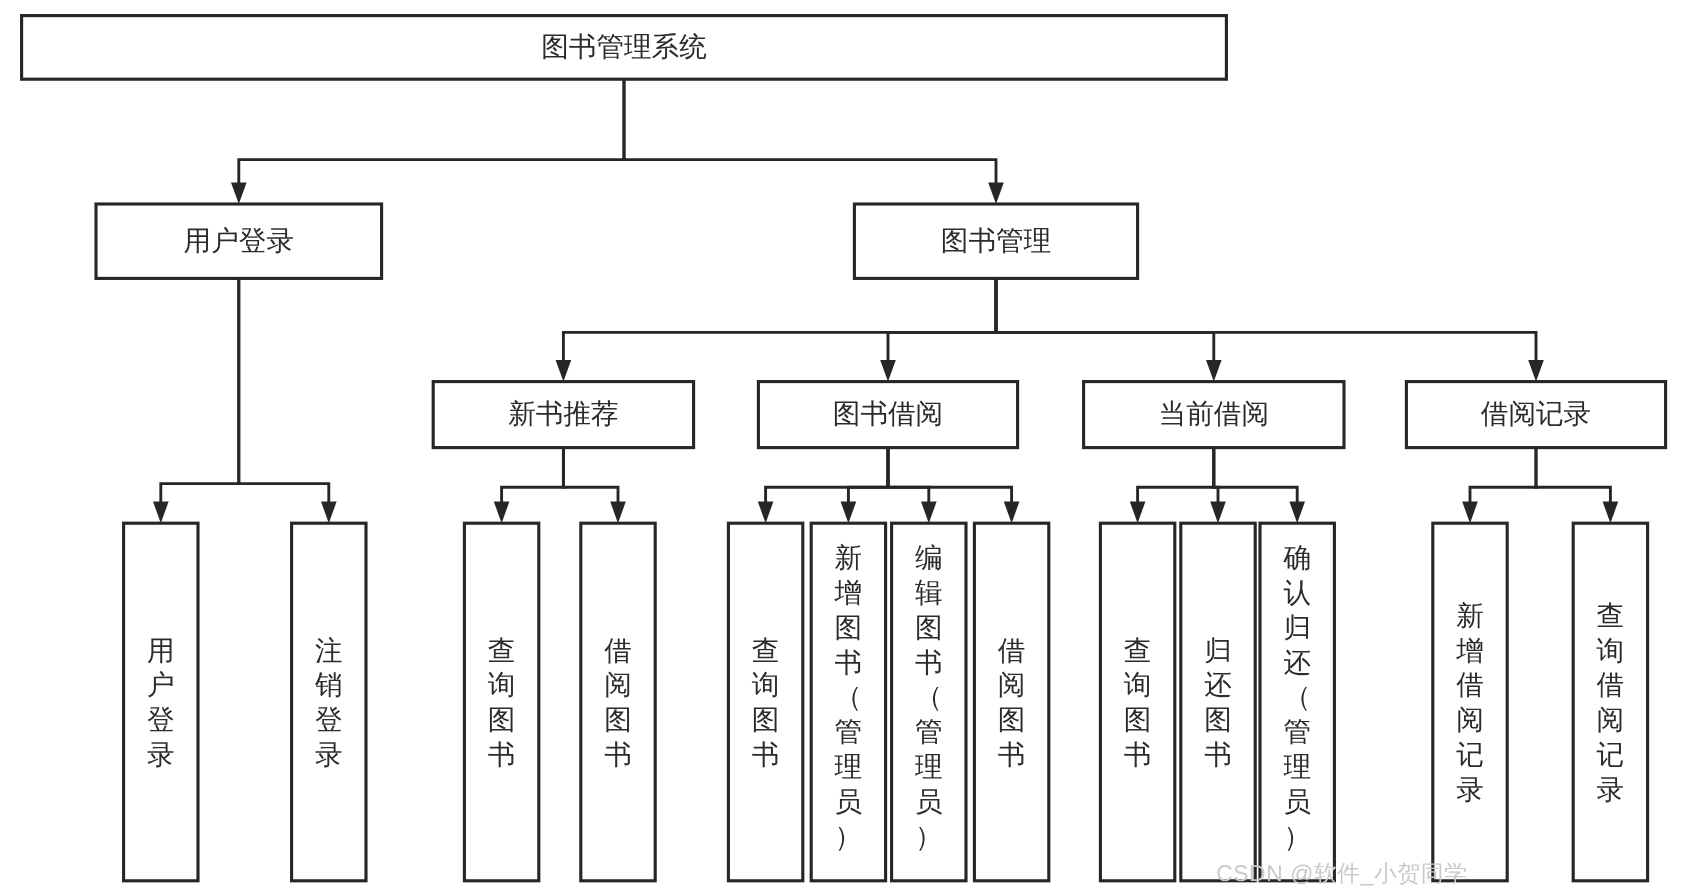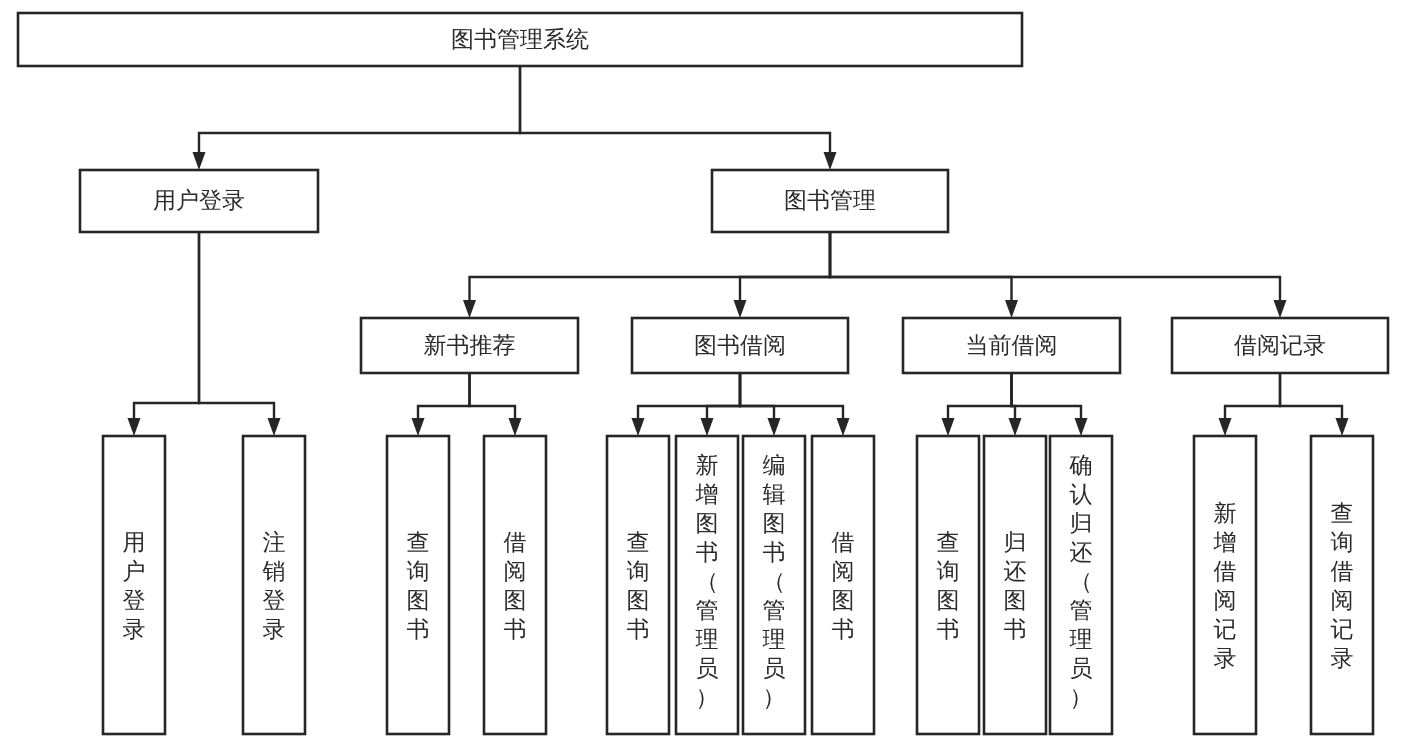--- a/index.html
+++ b/index.html
@@ -188,13 +188,14 @@
         <g>
           <rect class="node-rect" x="1194" y="436" width="62" height="298"></rect>
           <text class="node-label-v" x="1225" y="520.62"><tspan x="1225" dy="0">新</tspan><tspan x="1225" dy="29">增</tspan><tspan x="1225" dy="29">借</tspan><tspan x="1225" dy="29">阅</tspan><tspan x="1225" dy="29">记</tspan><tspan x="1225" dy="29">录</tspan></text>
         </g>
         <g>
           <rect class="node-rect" x="1311" y="436" width="62" height="298"></rect>
           <text class="node-label-v" x="1342" y="520.62"><tspan x="1342" dy="0">查</tspan><tspan x="1342" dy="29">询</tspan><tspan x="1342" dy="29">借</tspan><tspan x="1342" dy="29">阅</tspan><tspan x="1342" dy="29">记</tspan><tspan x="1342" dy="29">录</tspan></text>
         </g>
       </g>
   </svg>
+  <div class="watermark">CSDN @软件_小贺同学</div>
 </div>
 
 </body></html>

